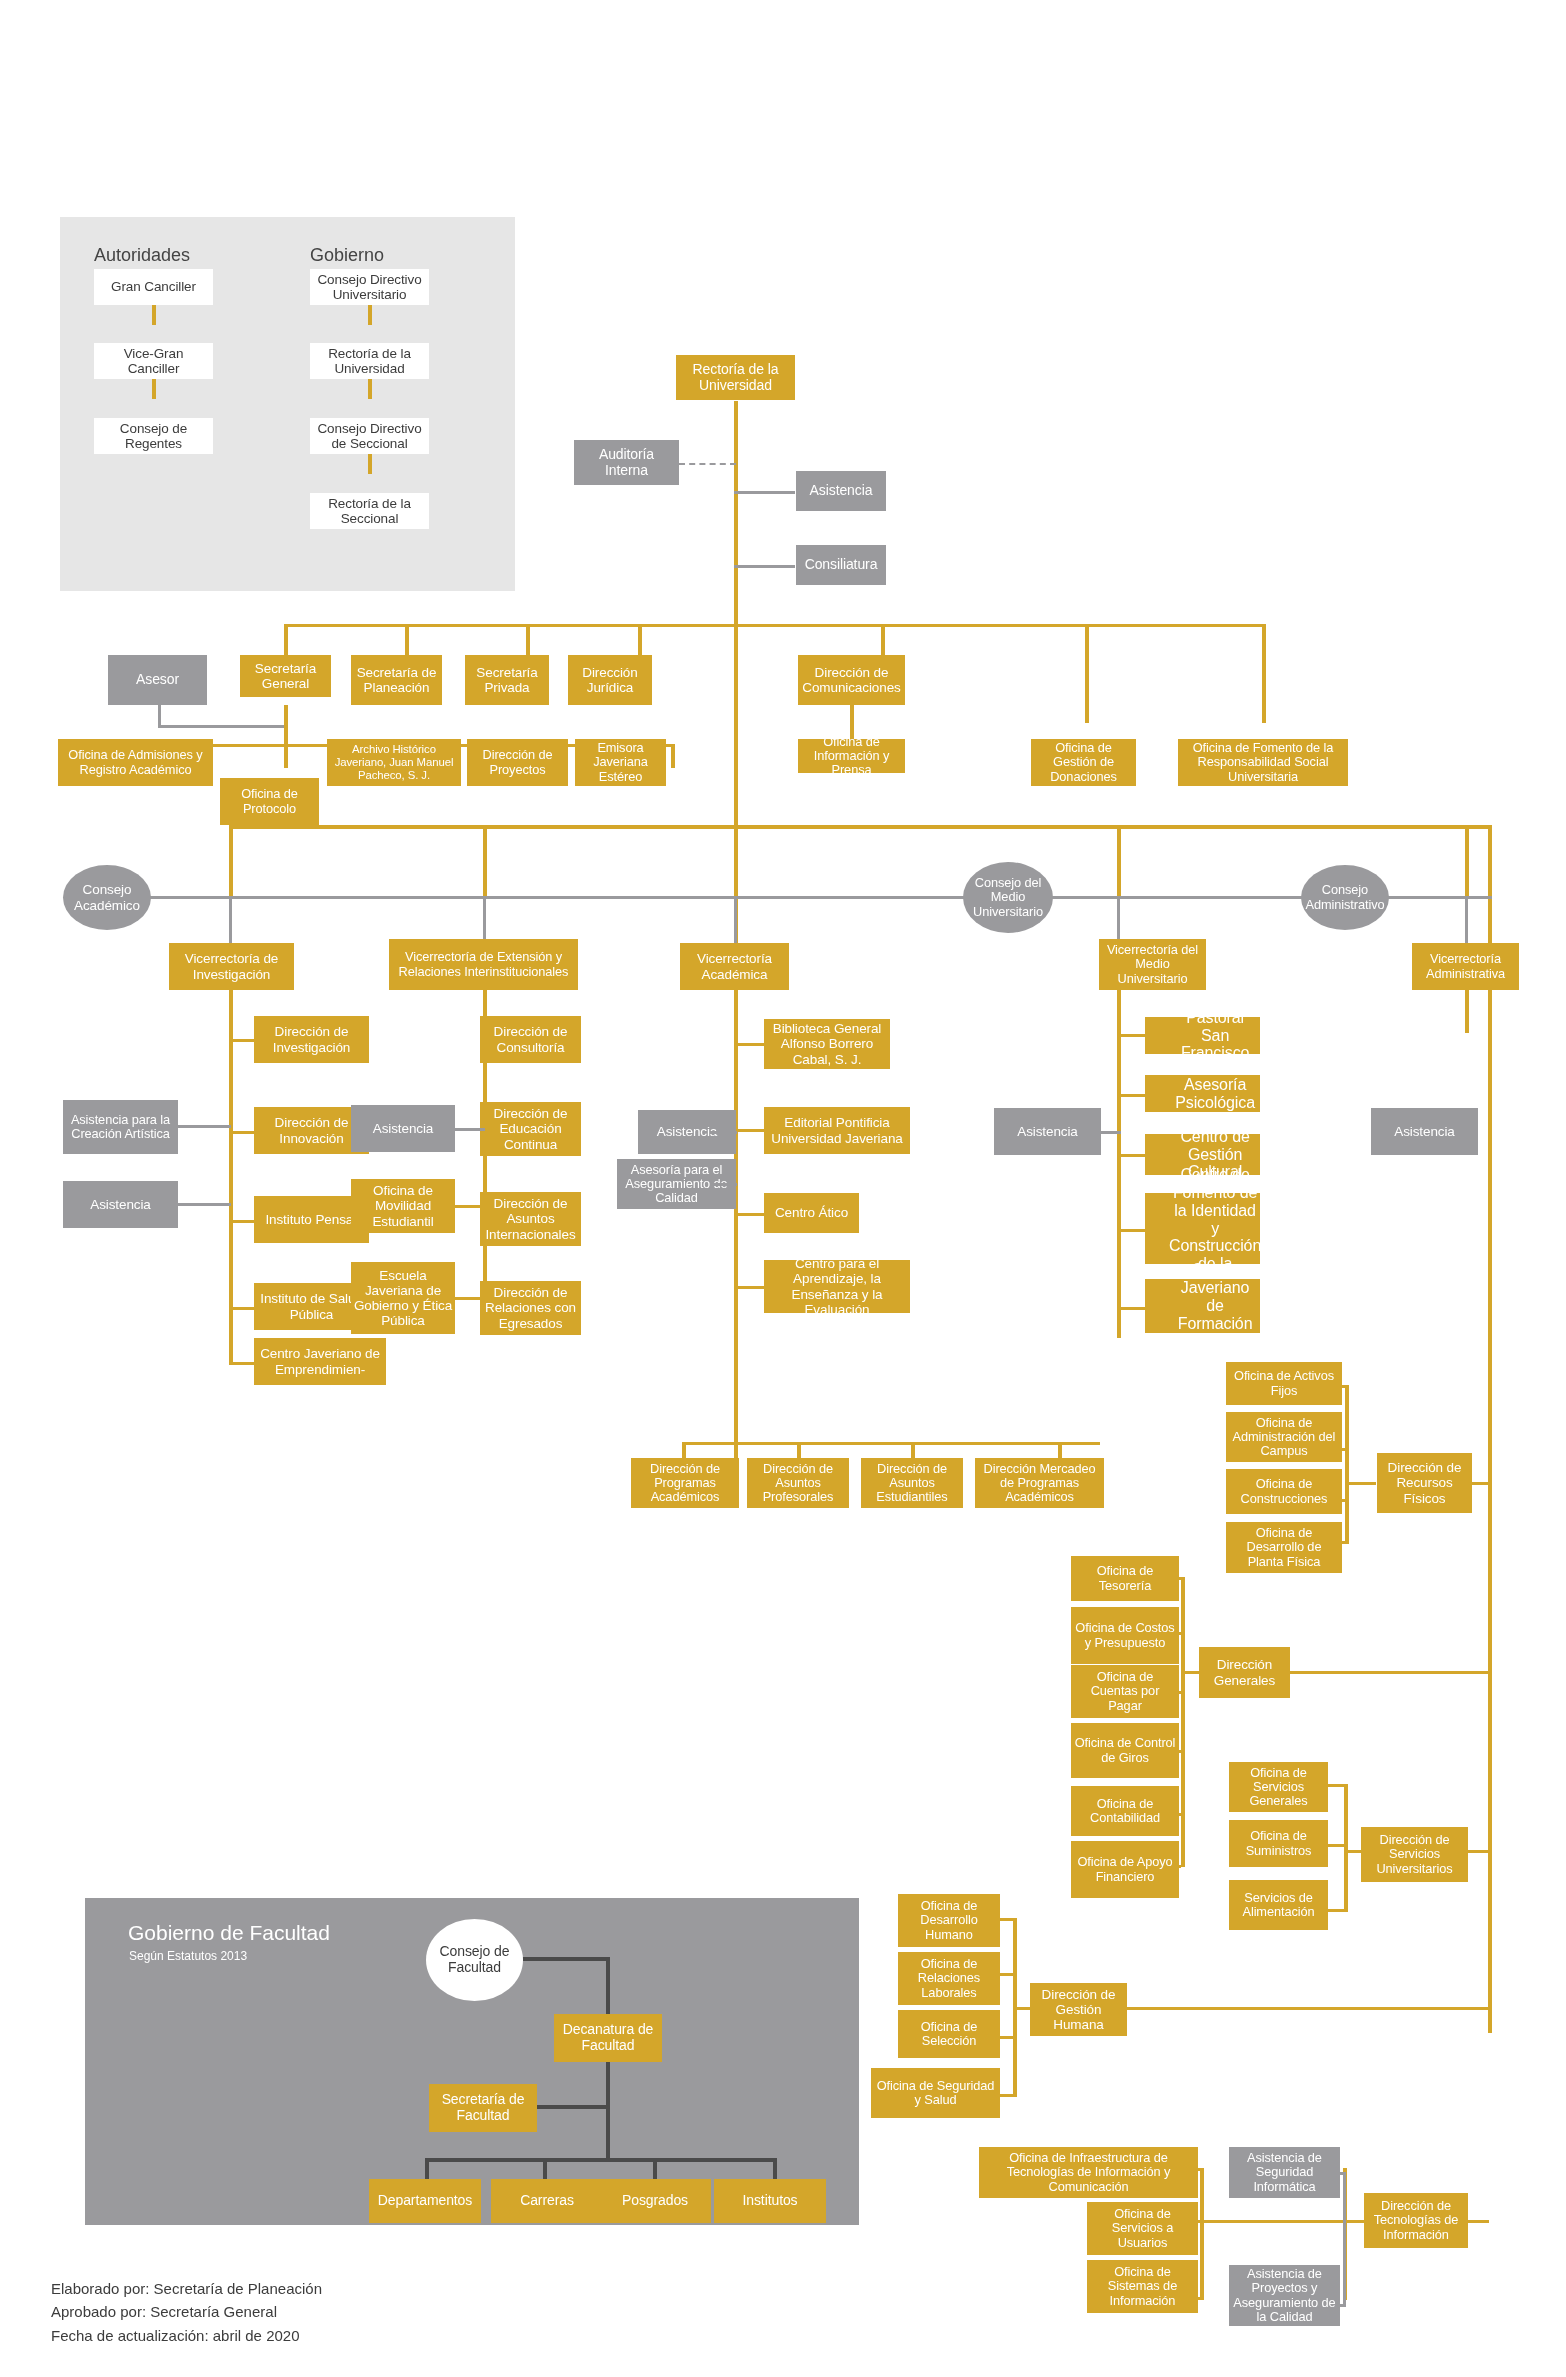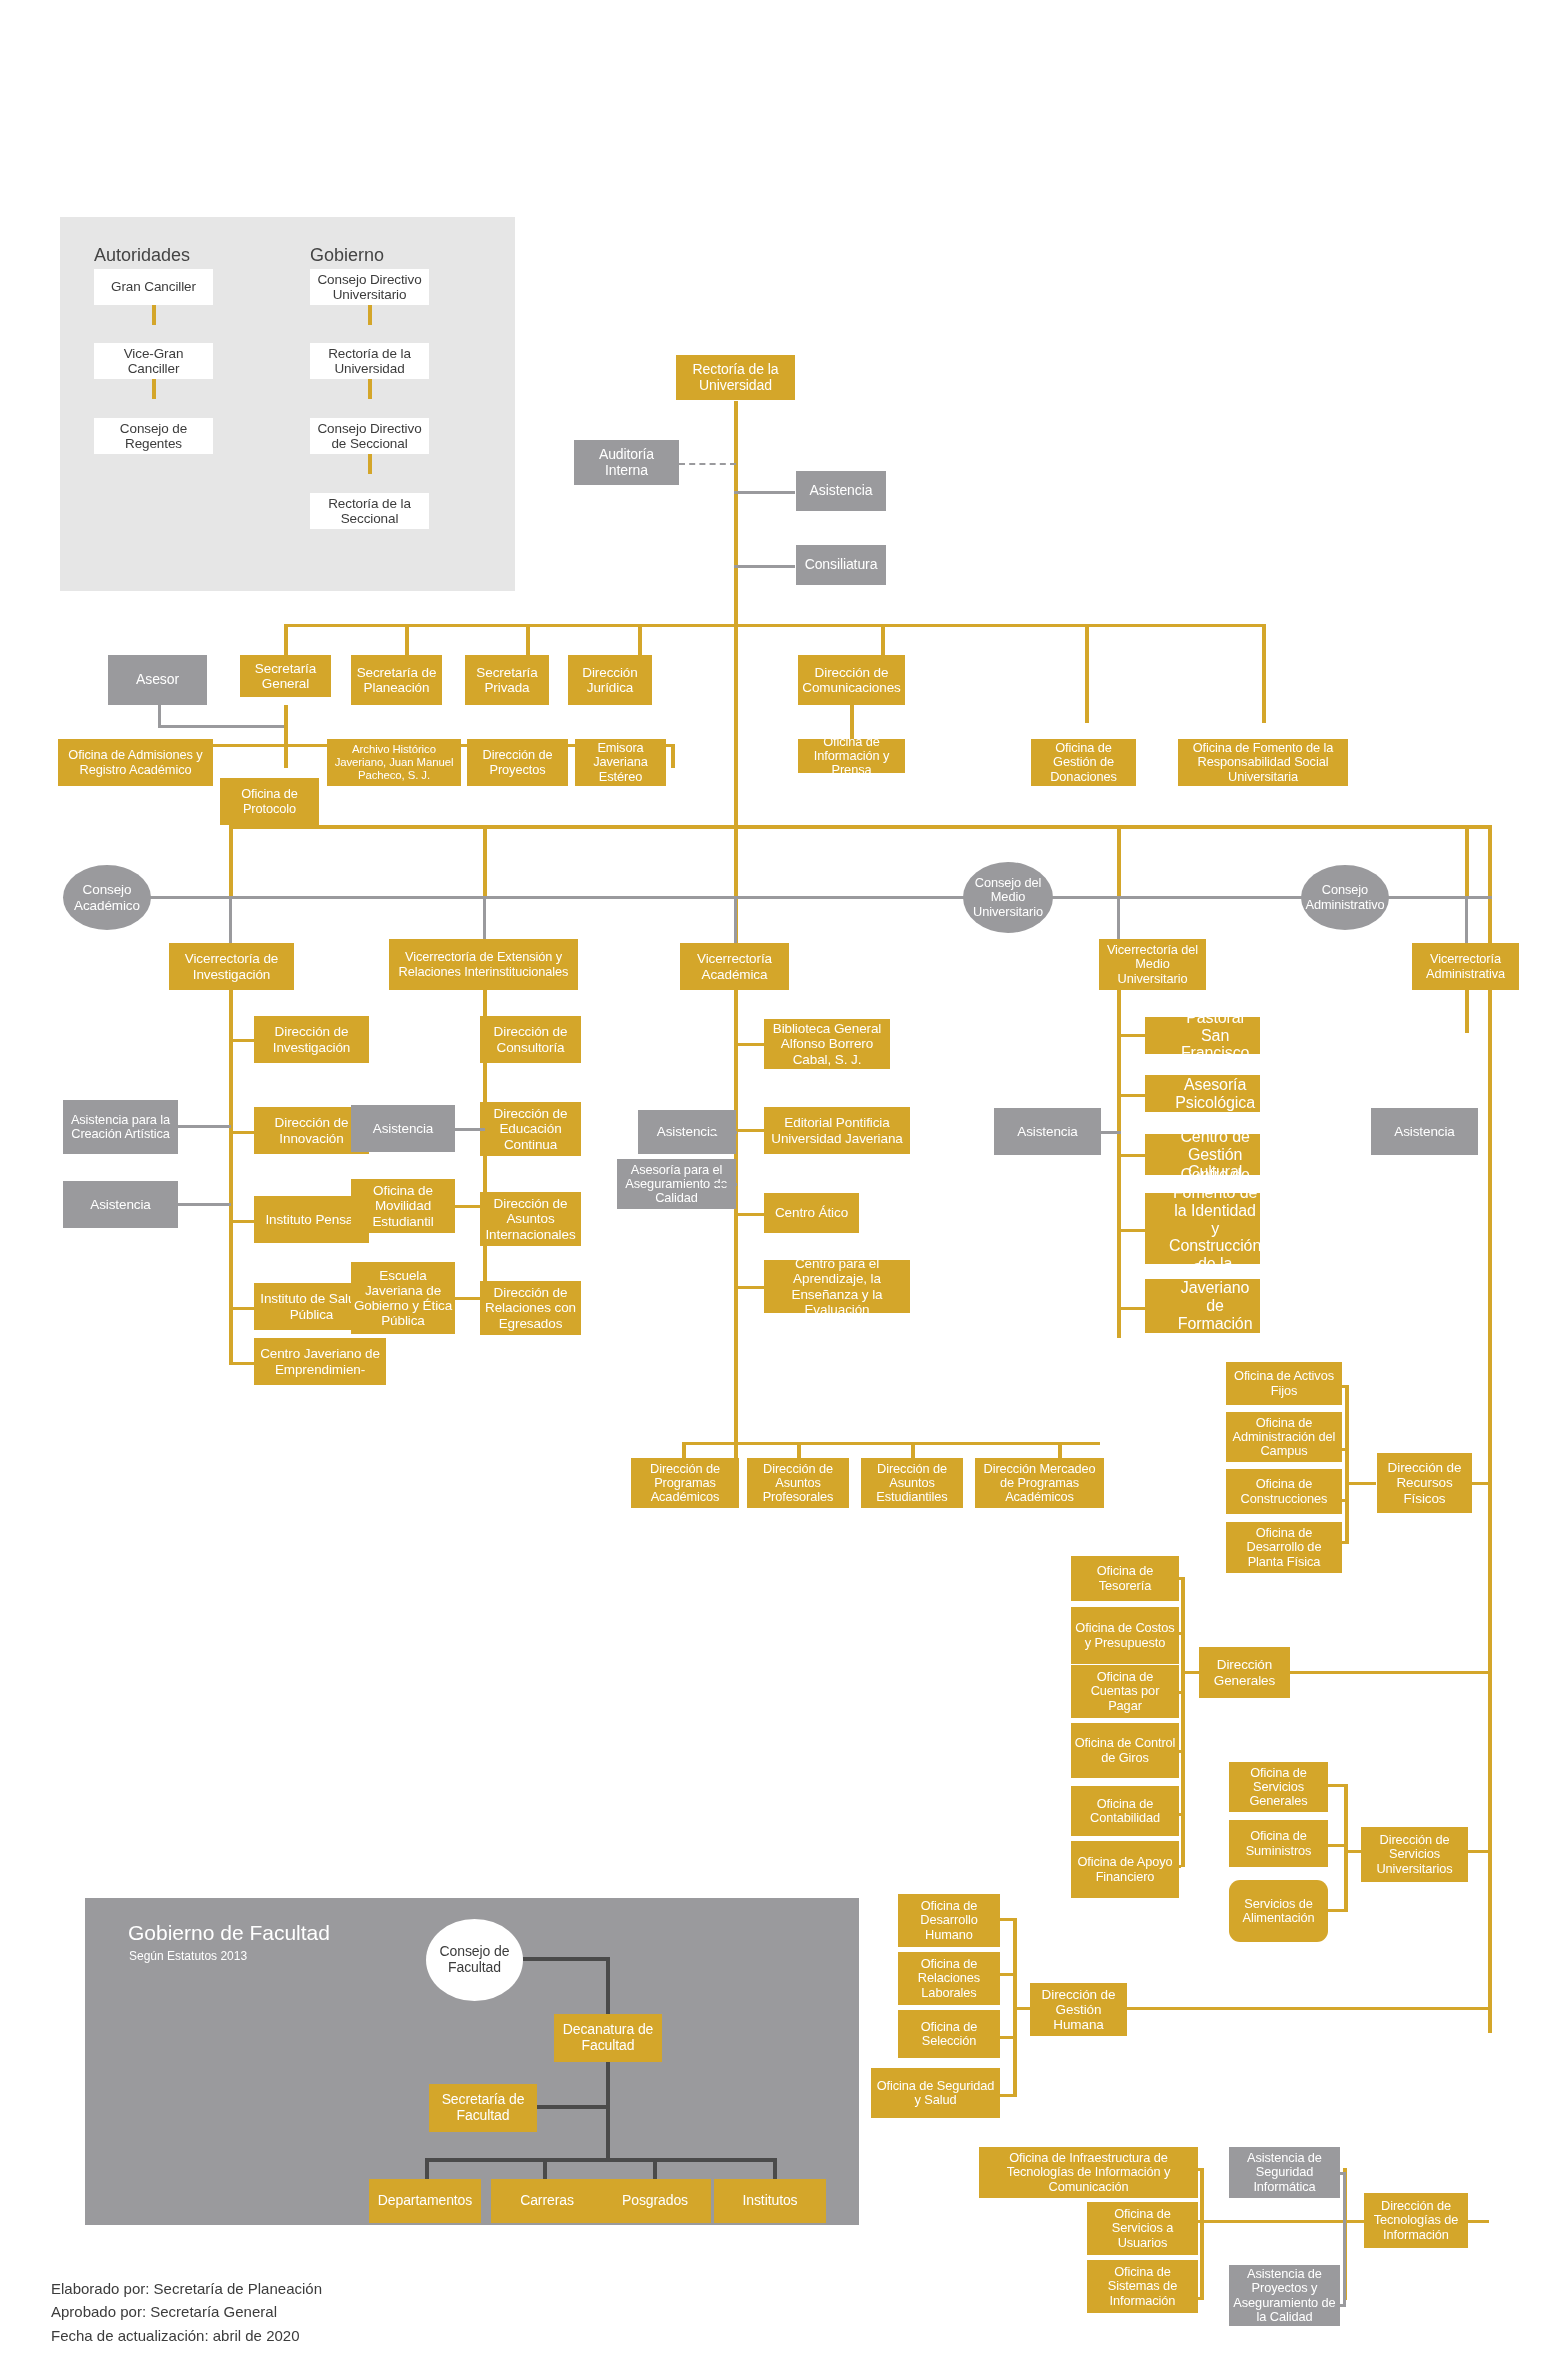--- a/index.html
+++ b/index.html
@@ -332,21 +332,21 @@
   <div class="node gold fs15" style="left:1361px;top:1827px;width:107px;height:55px;">Dirección de Servicios Universitarios</div>
   <div class="ln ln-gold" style="left:1468px;top:1850px;width:21px;height:2.8px;"></div>
   <div class="ln ln-gold" style="left:1344px;top:1784px;width:3.6px;height:128px;"></div>
   <div class="ln ln-gold" style="left:1344px;top:1850px;width:20px;height:2.8px;"></div>
   <div class="ln ln-gold" style="left:1321px;top:1784px;width:23px;height:2.8px;"></div>
   <div class="ln ln-gold" style="left:1321px;top:1844px;width:23px;height:2.8px;"></div>
   <div class="ln ln-gold" style="left:1321px;top:1909px;width:23px;height:2.8px;"></div>
 
   <div class="node gold fs15" style="left:1229px;top:1762px;width:99px;height:50px;">Oficina de Servicios Generales</div>
   <div class="node gold fs15" style="left:1229px;top:1820px;width:99px;height:47px;">Oficina de Suministros</div>
-  <div class="node gold fs15" style="left:1229px;top:1880px;width:99px;height:62px;border-radius:11px;">Servicios de Alimentación</div>
+  <div class="node gold fs15" style="left:1229px;top:1880px;width:99px;height:50px;">Servicios de Alimentación</div>
 
   <div class="node gold fs16" style="left:1030px;top:1983px;width:97px;height:53px;">Dirección de Gestión Humana</div>
   <div class="ln ln-gold" style="left:1127px;top:2007px;width:362px;height:2.8px;"></div>
   <div class="ln ln-gold" style="left:1013px;top:1918px;width:3.6px;height:179px;"></div>
   <div class="ln ln-gold" style="left:1013px;top:2007px;width:20px;height:2.8px;"></div>
   <div class="ln ln-gold" style="left:990px;top:1918px;width:23px;height:2.8px;"></div>
   <div class="ln ln-gold" style="left:990px;top:1973px;width:23px;height:2.8px;"></div>
   <div class="ln ln-gold" style="left:990px;top:2036px;width:23px;height:2.8px;"></div>
   <div class="ln ln-gold" style="left:990px;top:2094px;width:23px;height:2.8px;"></div>
 

